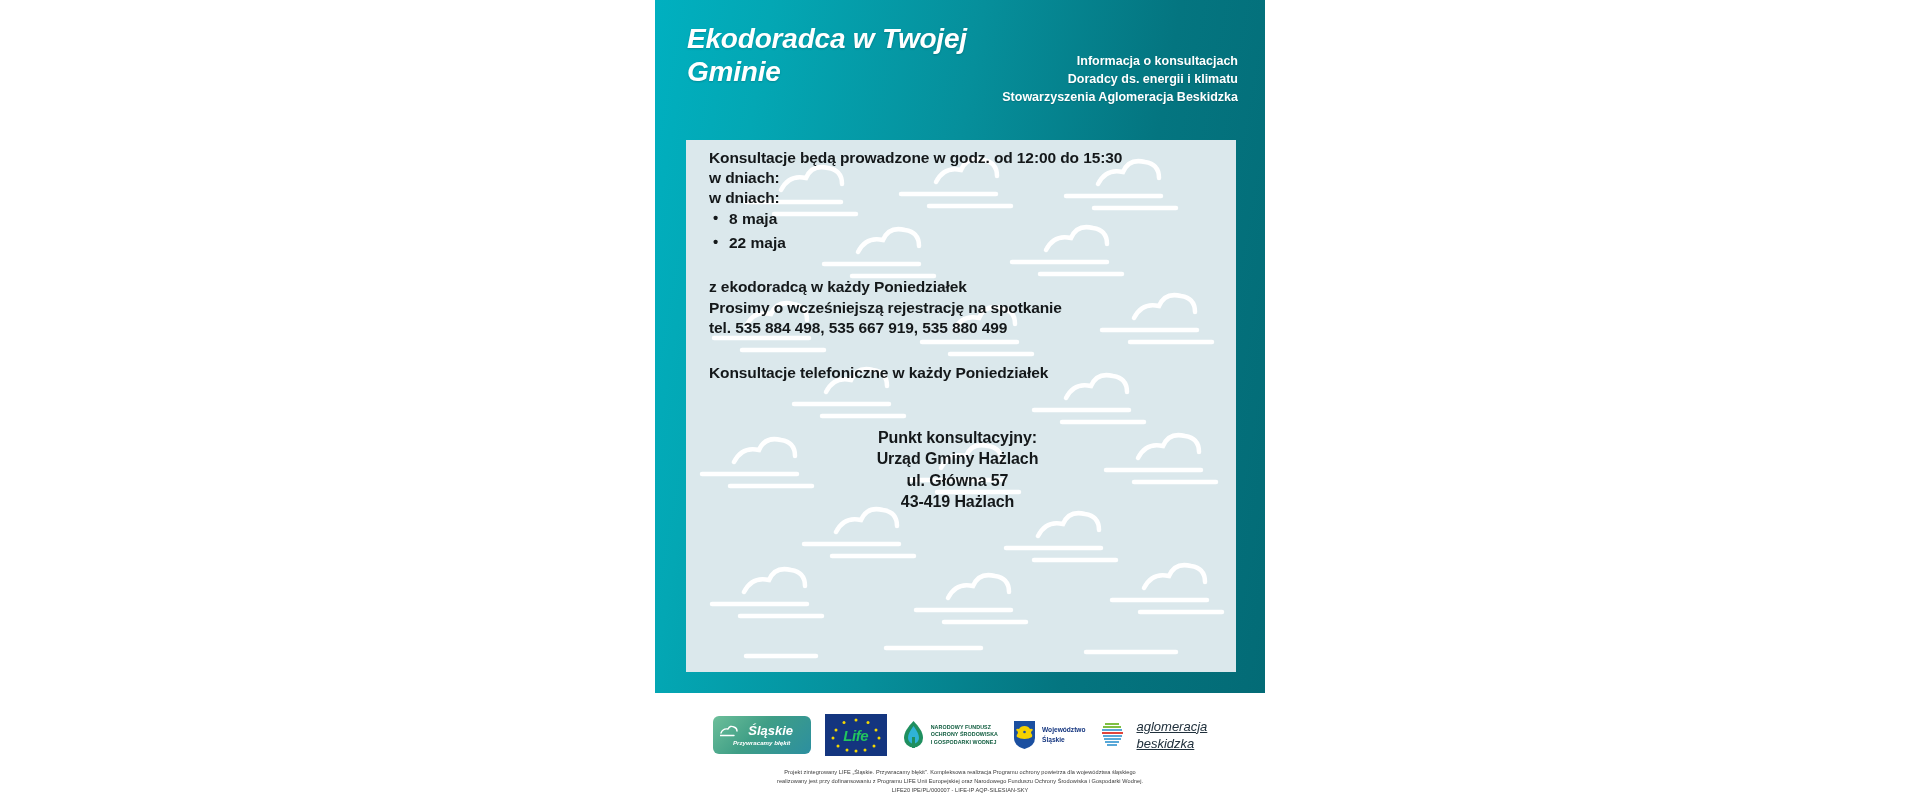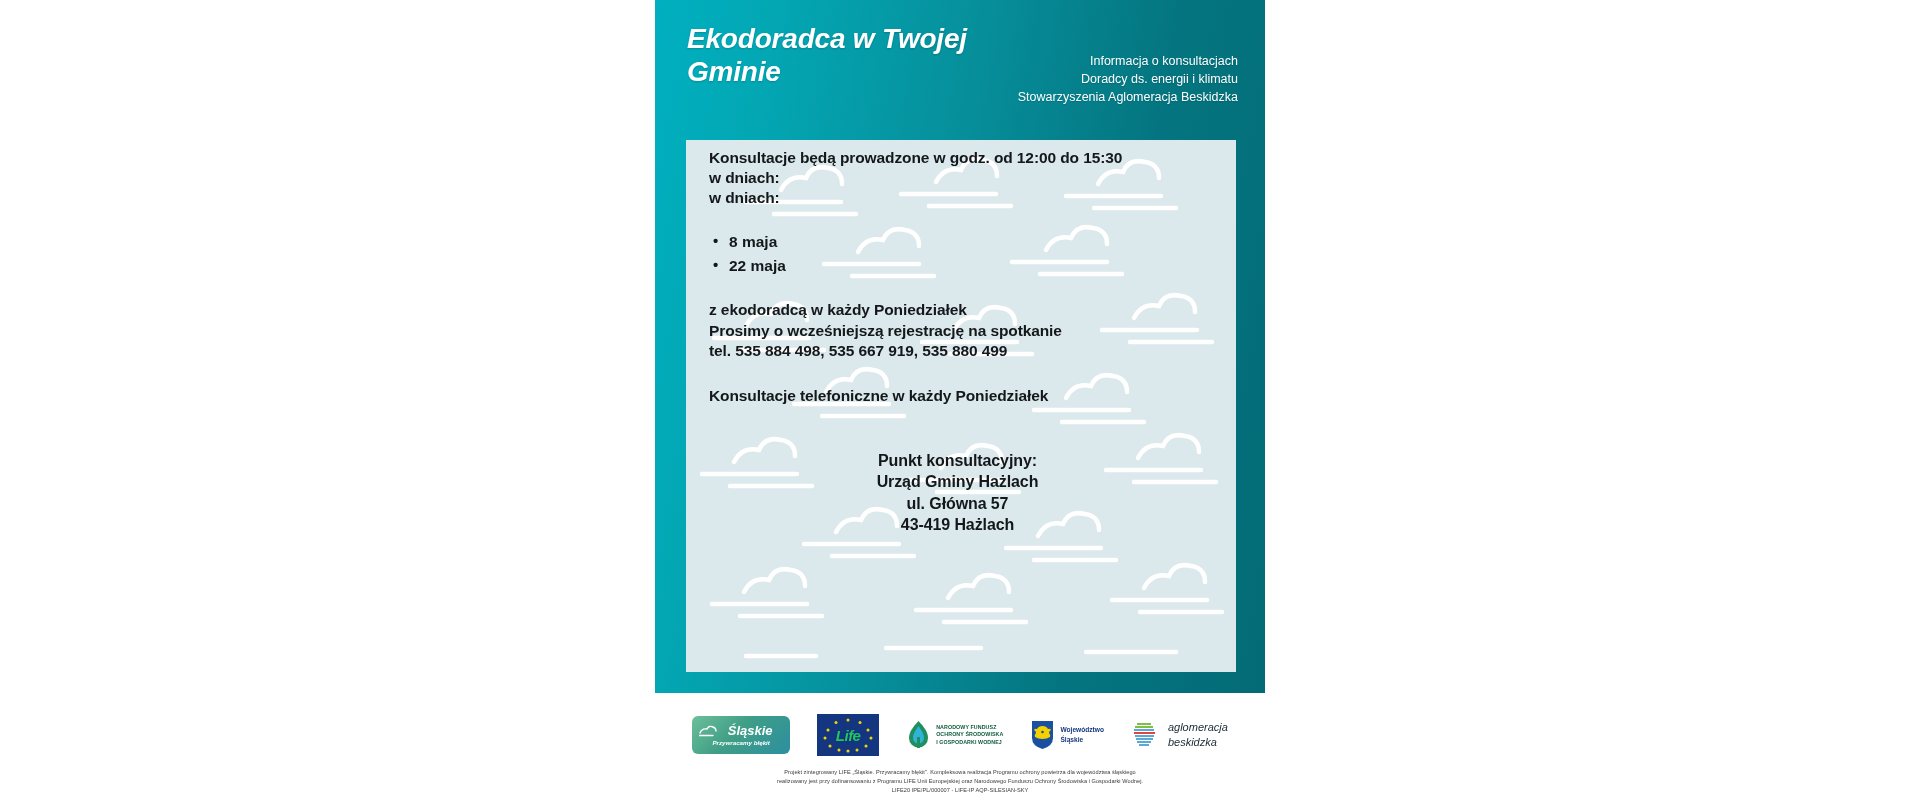--- a/index.html
+++ b/index.html
@@ -41,21 +41,21 @@
   }
 
   
   #subtitle {
     position: absolute;
     right: 27px; top: 52px;
     width: 300px;
     text-align: right;
     color: #ffffff;
     font-size: 12.5px;
-    font-weight: normal;
+    font-weight: bold;
     line-height: 1.45;
     text-shadow: 0 1px 1px rgba(0,0,0,0.15);
   }
   #subtitle div { white-space: nowrap; }
 
   
   #card {
     position: absolute;
     left: 31px; top: 140px;
     width: 550px; height: 532px;
@@ -79,21 +79,20 @@
     color: #14181a;
     position: relative;
     letter-spacing: -0.1px;
   }
 
   #intro { margin-top: 2px; }
   #intro .body-line { white-space: nowrap; }
 
   
   #date-list {
-    margin-top: 23px;
     list-style: none;
   }
   #date-list li {
     position: relative;
     padding-left: 20px;
     font-size: 15.5px;
     font-weight: bold;
     line-height: 1.53;
     color: #14181a;
   }
@@ -124,21 +123,21 @@
   }
 
   
   #logo-strip {
     position: absolute;
     left: 0; top: 706px;
     width: 610px; height: 58px;
     display: flex;
     align-items: center;
     justify-content: center;
-    gap: 27px;
+    gap: 14px;
   }
   .logo { position: relative; }
 
   
   #logo-slaskie {
     width: 98px; height: 38px;
     border-radius: 6px;
     background: linear-gradient(135deg, #6dbf9a 0%, #3f9e86 45%, #2c8fa0 100%);
     display: flex; align-items: center; justify-content: center;
     flex-direction: column;
@@ -185,22 +184,23 @@
   #logo-woj .shield { width: 25px; height: 30px; }
   #logo-woj .txt {
     color: #14357f; font-size: 6.6px; font-weight: bold;
     line-height: 1.5;
   }
 
   
   #logo-aglo { display: flex; align-items: center; gap: 5px; }
   #logo-aglo .mark { width: 32px; height: 28px; }
   #logo-aglo .txt {
-    color: #20303c; font-size: 11px; font-style: italic;
+    color: #20303c; font-size: 13px; font-style: italic;
     line-height: 1.32;
+    text-decoration: underline;
   }
 
   
   #footer-note {
     position: absolute;
     left: 0; top: 768px;
     width: 610px;
     text-align: center;
     color: #3a3a3a;
     font-size: 5.6px;

